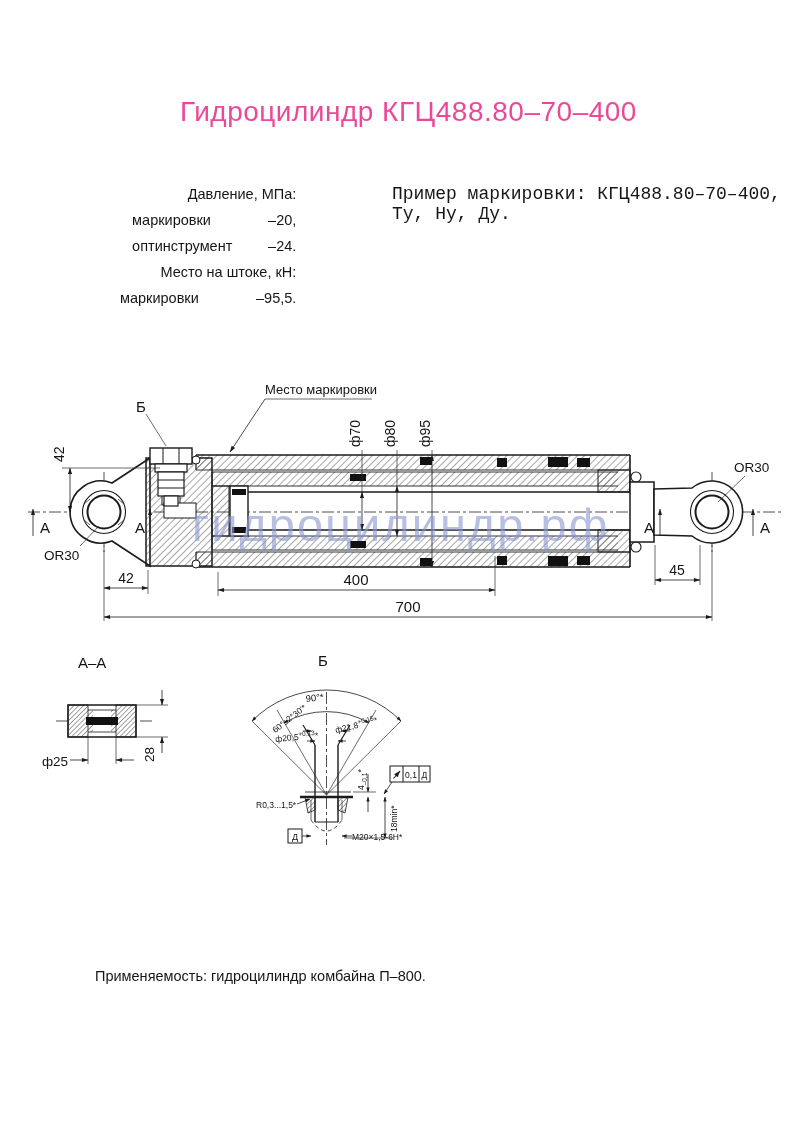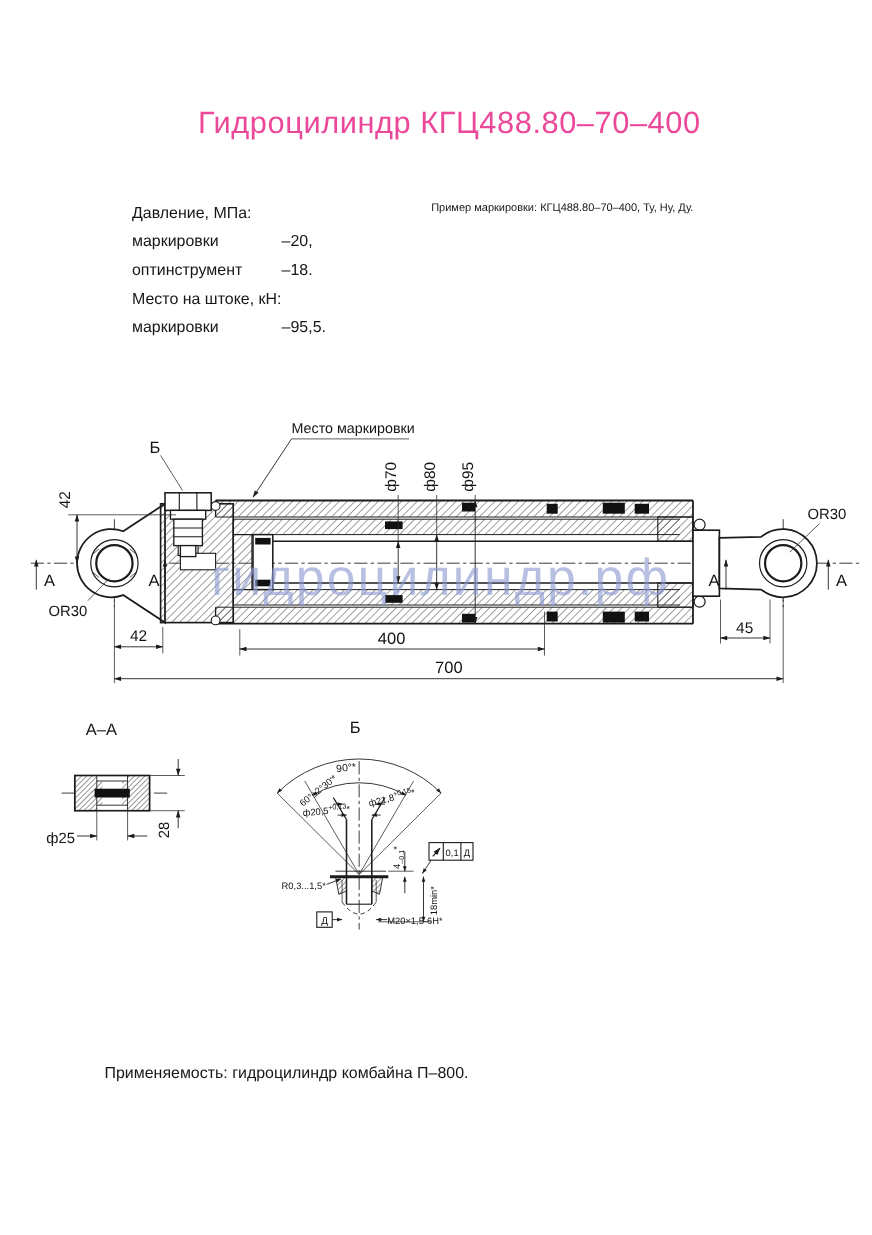--- a/index.html
+++ b/index.html
@@ -2,23 +2,23 @@
 <html><head>
 <meta charset="utf-8">
 <style>
   html,body{margin:0;padding:0;background:#e8e8e8;}
   #page{position:relative;width:793px;height:1123px;background:#ffffff;margin:0 auto;
         font-family:"Liberation Sans",sans-serif;color:#161616;overflow:hidden;}
   #page *{box-sizing:border-box;}
   .abs{position:absolute;}
   #title{top:96px;left:12px;width:100%;text-align:center;font-size:28px;letter-spacing:0.5px;color:#ec4899;}
   #specs{top:181px;left:120px;font-size:14.5px;line-height:26px;}
-  .spec-row{display:flex;}
+  .spec-row{display:flex;justify-content:flex-end;}
   .spec-label{width:136px;}
-  #marking{top:184px;left:392px;font-size:10px;}
+  #marking{top:184px;left:392px;font-size:18px;font-family:Liberation Mono, monospace;}
   #application{top:956px;left:95px;font-size:14.5px;margin-top:12px;}
   #watermark{top:497px;left:192px;font-size:47px;letter-spacing:2px;
              color:rgba(139,151,208,0.62);white-space:nowrap;z-index:5;}
   svg{position:absolute;top:0;left:0;z-index:1;}
   svg text{font-family:"Liberation Sans",sans-serif;fill:#141414;}
   .ln{stroke:#1b1b1b;fill:none;}
   .thin{stroke:#2b2b2b;stroke-width:0.7;fill:none;}
   .cl{stroke:#222;stroke-width:0.8;fill:none;stroke-dasharray:12 3 3 3;}
   .dim{stroke:#1b1b1b;stroke-width:0.8;fill:none;}
   .blk{fill:#111;stroke:none;}
@@ -238,21 +238,21 @@
   <div class="abs" id="specs">
     <div class="spec-row">
         <span>Давление, МПа:</span>
       </div>
     <div class="spec-row">
       <span class="spec-label">маркировки</span>
       <span>–20,</span>
     </div>
     <div class="spec-row">
       <span class="spec-label">оптинструмент</span>
-      <span>–18.</span>
+      <span>–24.</span>
     </div>
     <div class="spec-row">
         <span>Место на штоке, кН:</span>
       </div>
     <div class="spec-row">
       <span class="spec-label">маркировки</span>
       <span>–95,5.</span>
     </div>
   </div>
 

